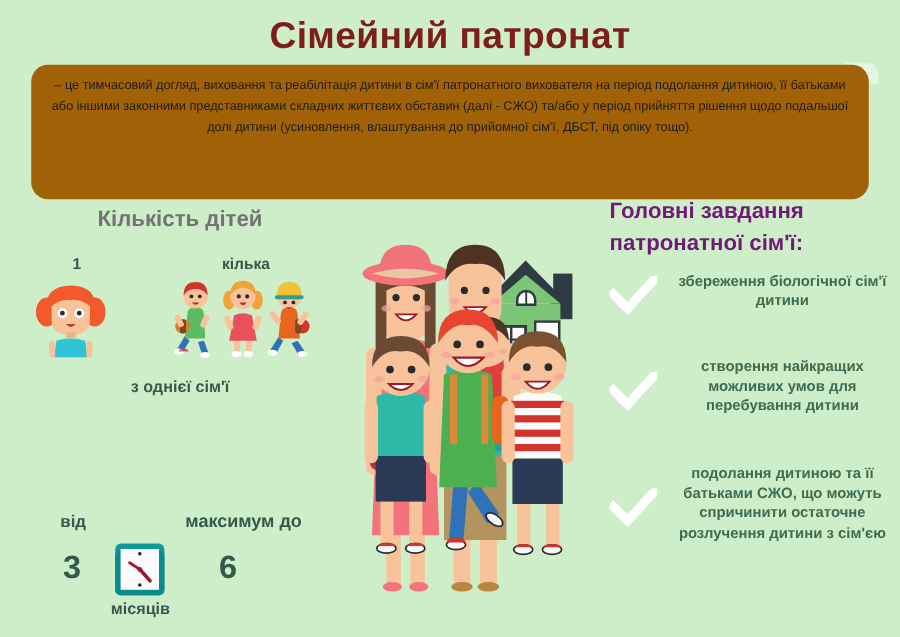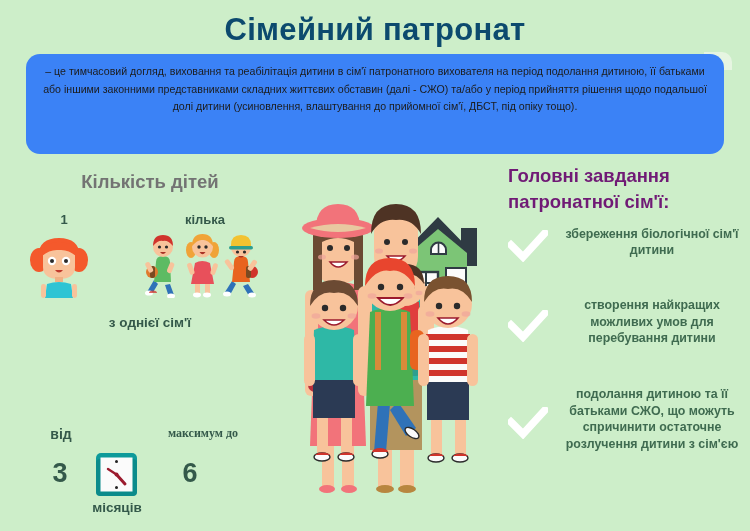--- a/index.html
+++ b/index.html
@@ -25,31 +25,31 @@
 
   
   .title {
     position: absolute;
     top: 12px;
     left: 0;
     width: 750px;
     text-align: center;
     font-size: 31px;
     font-weight: bold;
-    color: #0c4a6e;
+    color: #7f1d1d;
     letter-spacing: 0.3px;
   }
 
   .intro-box {
     position: absolute;
     top: 54px;
     left: 26px;
     width: 698px;
-    height: 100px;
-    background: #3b82f6;
+    height: 112px;
+    background: #a16207;
     border-radius: 14px;
     box-sizing: border-box;
     padding: 9px 16px 6px 16px;
   }
   .intro-text {
     font-size: 10.6px;
     line-height: 17.5px;
     color: #1c1c1c;
     text-align: center;
     font-weight: 500;
@@ -102,21 +102,21 @@
     font-weight: bold;
     color: #34594a;
     text-align: center;
   }
   #lbl-one   { top: 212px; left: 34px;  width: 60px; }
   #lbl-few   { top: 212px; left: 160px; width: 90px; }
   #lbl-family{ top: 315px; left: 20px;  width: 260px; font-size: 13.5px; }
 
   
   #lbl-from  { top: 426px; left: 26px;  width: 70px; font-size: 14px; }
-  #lbl-max   { top: 426px; left: 128px; width: 150px; font-size: 12px; font-family: Liberation Serif, serif; }
+  #lbl-max   { top: 426px; left: 128px; width: 150px; font-size: 15px; }
   #lbl-months{ top: 500px; left: 52px;  width: 130px; font-size: 13.5px; }
   .bignum {
     position: absolute;
     font-size: 27px;
     font-weight: bold;
     color: #34594a;
     text-align: center;
   }
   #num-min { top: 458px; left: 30px;  width: 60px; }
   #num-max { top: 458px; left: 160px; width: 60px; }

